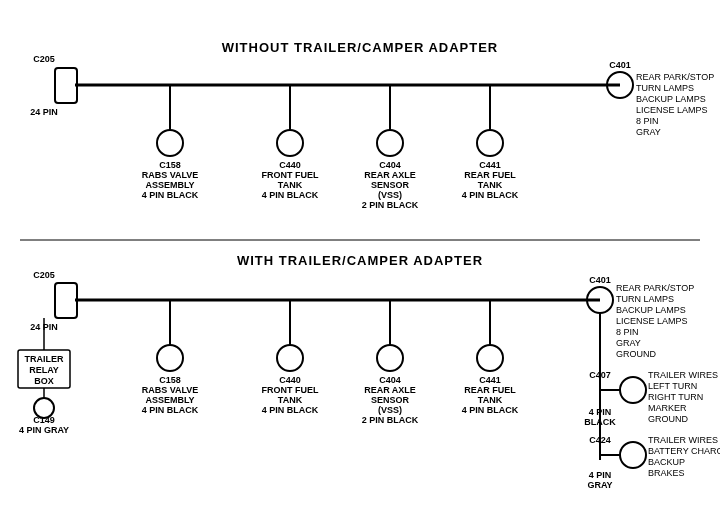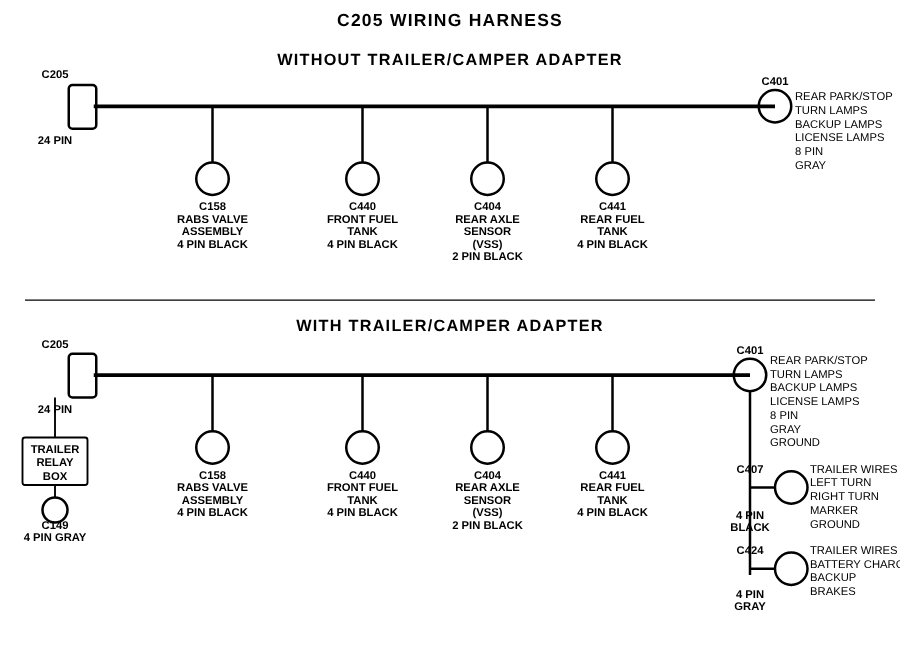--- a/index.html
+++ b/index.html
@@ -53,21 +53,20 @@
     .side-label {
       font-family: Arial, sans-serif;
       font-size: 9px;
       text-anchor: start;
     }
   </style>
 </head>
 <body>
 
 <div class="diagram-container">
-  <div class="page-title">C205 WIRING HARNESS</div>
 
   <svg viewBox="0 0 720 517" xmlns="http://www.w3.org/2000/svg">
 
     <text x="360" y="52" class="section-title">WITHOUT  TRAILER/CAMPER  ADAPTER</text>
 
     <line x1="75" y1="85" x2="620" y2="85" stroke="#000" stroke-width="3"></line>
 
     <rect x="55" y="68" width="22" height="35" rx="3" fill="none" stroke="#000" stroke-width="2"></rect>
     <text x="44" y="62" class="connector-label" text-anchor="middle">C205</text>
     <text x="44" y="115" class="connector-label" text-anchor="middle">24 PIN</text>

